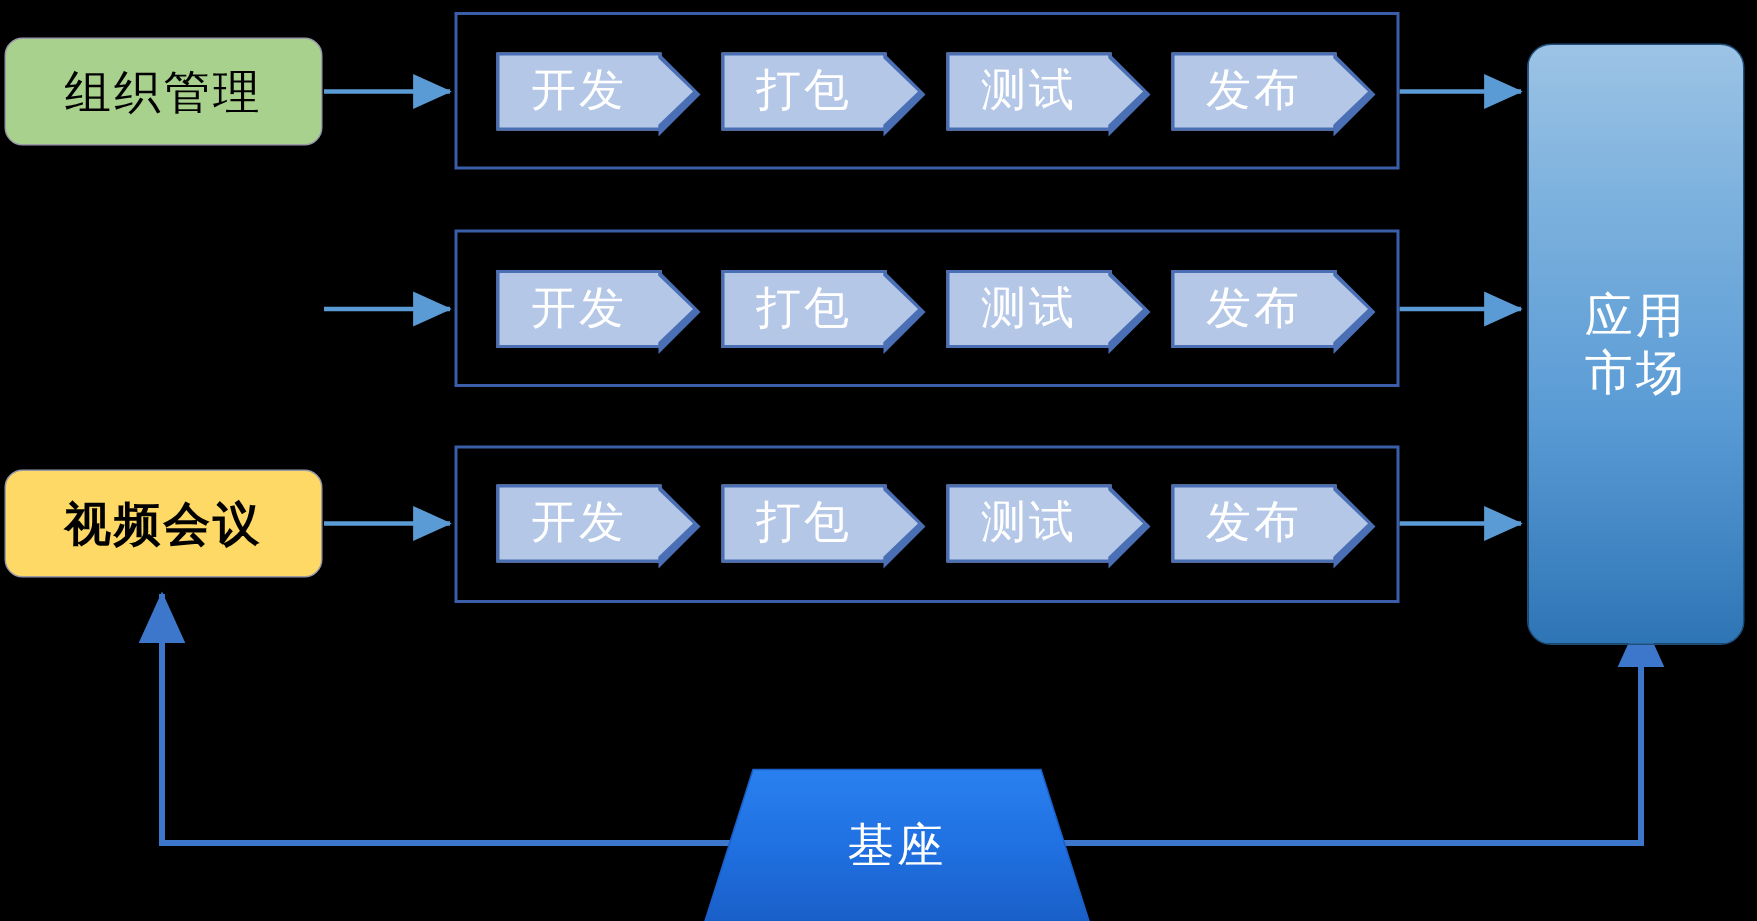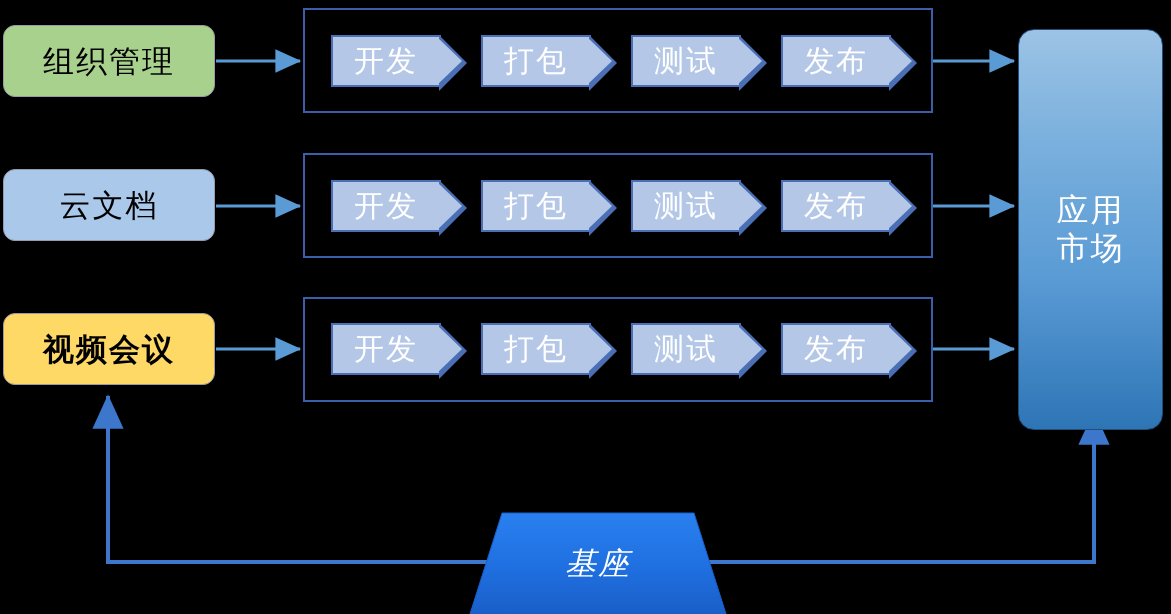--- a/index.html
+++ b/index.html
@@ -131,21 +131,20 @@
     left: 470px;
     top: 548px;
     width: 256px;
     text-align: center;
     color: #ffffff;
     font-size: 31px;
     letter-spacing: 2px;
     line-height: 1;
     white-space: nowrap;
     pointer-events: none;
-    font-style: italic;
   }
 </style>
 </head>
 <body>
 
 <div id="canvas">
 
   <svg class="layer" viewBox="0 0 1171 614">
     <defs>
       <marker id="ah" markerWidth="9" markerHeight="9" refX="8.2" refY="4.5" orient="auto" markerUnits="strokeWidth">
@@ -182,23 +181,20 @@
 
     <g>
       <path d="M 704 562 L 1094 562 L 1094 412" fill="none" stroke="#3d77cc" stroke-width="4" marker-end="url(#ah2)"></path>
     </g>
   </svg>
 
   <div class="app-box green" style="left:3px; top:25px; width:212px; height:72px;">
     <span>组织管理</span>
   </div>
 
-  <div class="app-box blue" style="left:3px; top:169px; width:212px; height:72px;">
-    <span>云文档</span>
-  </div>
 
   <div class="app-box yellow" style="left:3px; top:313px; width:212px; height:72px;font-weight:bold;">
     <span>视频会议</span>
   </div>
 
   <div class="pipeline" style="left:303px; top:8px; width:630px; height:105px;"></div>
   <div class="chev" style="left:331px; top:35px; width:110px;">
     <span>开发</span>
   </div>
   <div class="chev" style="left:481px; top:35px; width:110px;">

